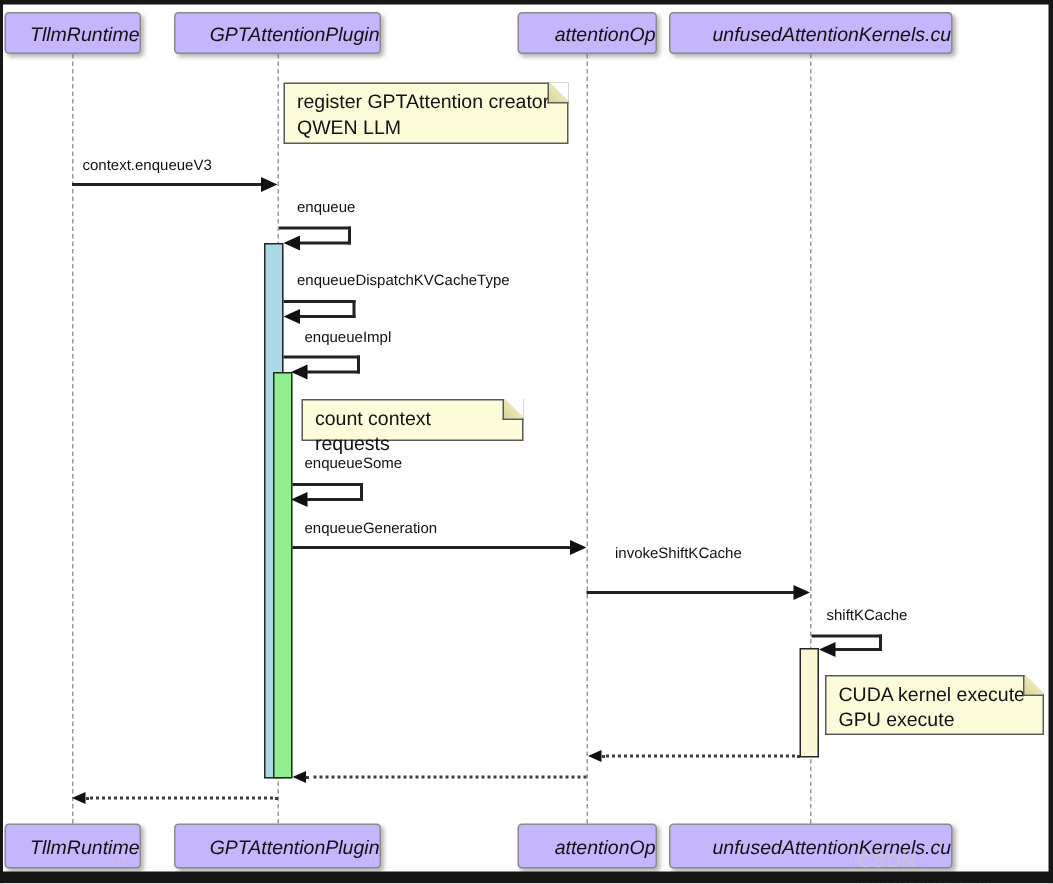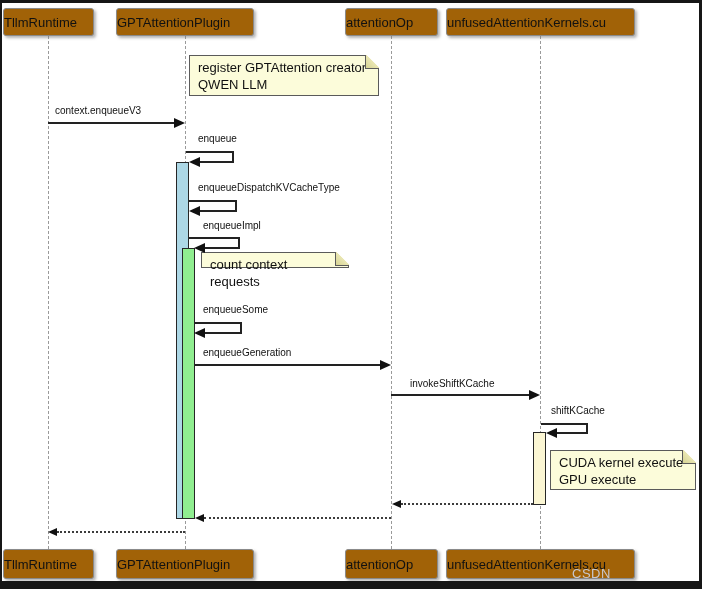--- a/index.html
+++ b/index.html
@@ -1,22 +1,22 @@
 <!DOCTYPE html>
 <html><head>
 <meta charset="utf-8">
 <style>
   html,body{margin:0;padding:0;background:#ffffff;}
   #frame{position:relative;width:702px;height:589px;background:#ffffff;overflow:hidden;
          font-family:"Liberation Sans","DejaVu Sans",sans-serif;color:#111;}
   .border-strip{position:absolute;background:#161616;z-index:9;}
-  .participant{position:absolute;height:28px;background:#a16207;border:1px solid #8a8a8a;
+  .participant{position:absolute;height:28px;background:#c4b5fd;border:1px solid #8a8a8a;
                border-radius:3px;box-shadow:2px 2px 3px rgba(120,120,120,.55);
-               display:flex;align-items:center;justify-content:flex-start;
-               font-size:13px;z-index:5;box-sizing:border-box;}
+               display:flex;align-items:center;justify-content:flex-end;
+               font-size:13px;z-index:5;box-sizing:border-box;font-style:italic;}
   .lifeline{position:absolute;width:0;border-left:1px dashed #9a9a9a;z-index:1;}
   .activation{position:absolute;box-sizing:border-box;border:1px solid #262626;z-index:2;}
   .note{position:absolute;background:#FCFCDA;border:1px solid #5a5a5a;z-index:3;
         font-size:13px;line-height:17px;padding:3px 8px 3px 8px;box-sizing:border-box;}
   .fold{position:absolute;top:-1px;right:-1px;width:13px;height:13px;
         border-left:1px solid #5a5a5a;border-bottom:1px solid #5a5a5a;
         background:linear-gradient(to left bottom,#ffffff 46%,#eae7b4 48%,#d7d494 100%);}
   .hseg{position:absolute;height:2px;background:#222;z-index:4;}
   .vseg{position:absolute;width:2px;background:#222;z-index:4;}
   .dotseg{position:absolute;height:0;border-top:2px dotted #3c3c3c;z-index:4;}
@@ -72,21 +72,21 @@
   <div class="participant" style="left:446px;top:549px;width:189px;height:30px;">
       <span>unfusedAttentionKernels.cu</span>
     </div>
 
   <div class="note" style="left:189px;top:55px;width:190px;height:41px;">
     <div class="fold"></div>
     <div>register GPTAttention creator</div>
     <div>QWEN LLM</div>
   </div>
 
-  <div class="note" style="left:201px;top:252px;width:148px;height:16px;">
+  <div class="note" style="left:201px;top:266px;width:148px;height:28px;">
     <div class="fold"></div>
     <div>count context requests</div>
   </div>
 
   <div class="note" style="left:550px;top:450px;width:146px;height:40px;">
     <div class="fold"></div>
     <div>CUDA kernel execute</div>
     <div>GPU execute</div>
   </div>
 
@@ -115,21 +115,21 @@
   <span class="msg-label" style="left:203px;top:304px;">enqueueSome</span>
   <div class="hseg" style="left:195px;top:322px;width:47px;"></div>
   <div class="vseg" style="left:240px;top:322px;height:12px;"></div>
   <div class="hseg" style="left:203px;top:332px;width:39px;"></div>
   <div class="ah-l" style="left:194px;top:328px;"></div>
 
   <span class="msg-label" style="left:203px;top:347px;">enqueueGeneration</span>
   <div class="hseg" style="left:195px;top:364px;width:186px;"></div>
   <div class="ah-r" style="left:380px;top:360px;"></div>
 
-  <span class="msg-label" style="left:398px;top:378px;padding-left:12px;">invokeShiftKCache</span>
+  <span class="msg-label" style="left:398px;top:364px;padding-left:12px;">invokeShiftKCache</span>
   <div class="hseg" style="left:391px;top:394px;width:139px;"></div>
   <div class="ah-r" style="left:529px;top:390px;"></div>
 
   <span class="msg-label" style="left:551px;top:405px;">shiftKCache</span>
   <div class="hseg" style="left:541px;top:423px;width:47px;"></div>
   <div class="vseg" style="left:586px;top:423px;height:11px;"></div>
   <div class="hseg" style="left:555px;top:432px;width:33px;"></div>
   <div class="ah-l" style="left:546px;top:428px;"></div>
 
   <div class="dotseg" style="left:401px;top:503px;width:132px;"></div>

